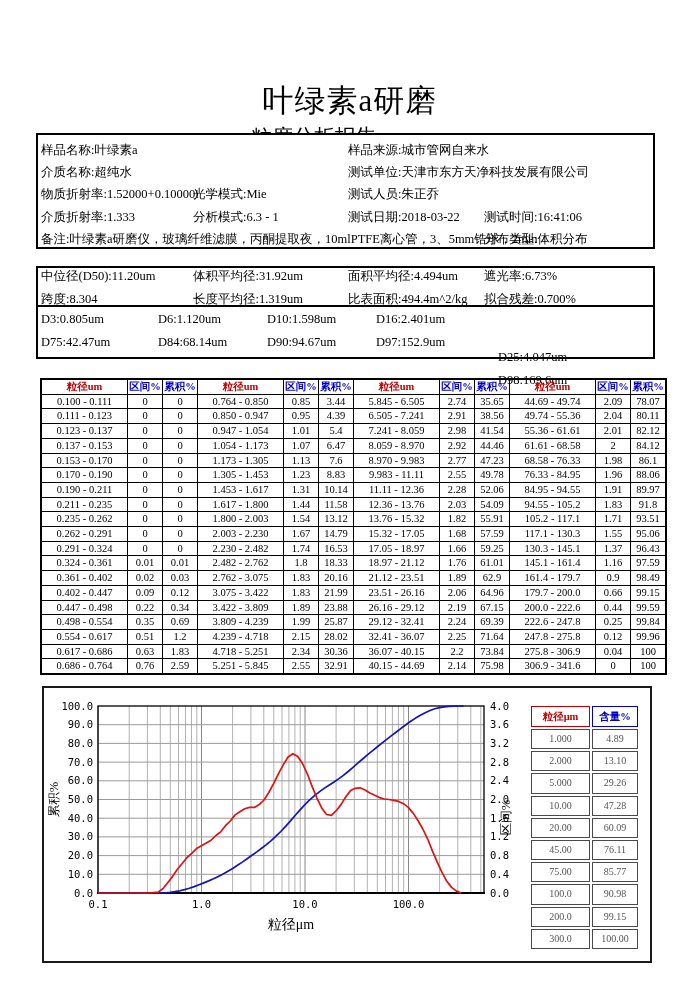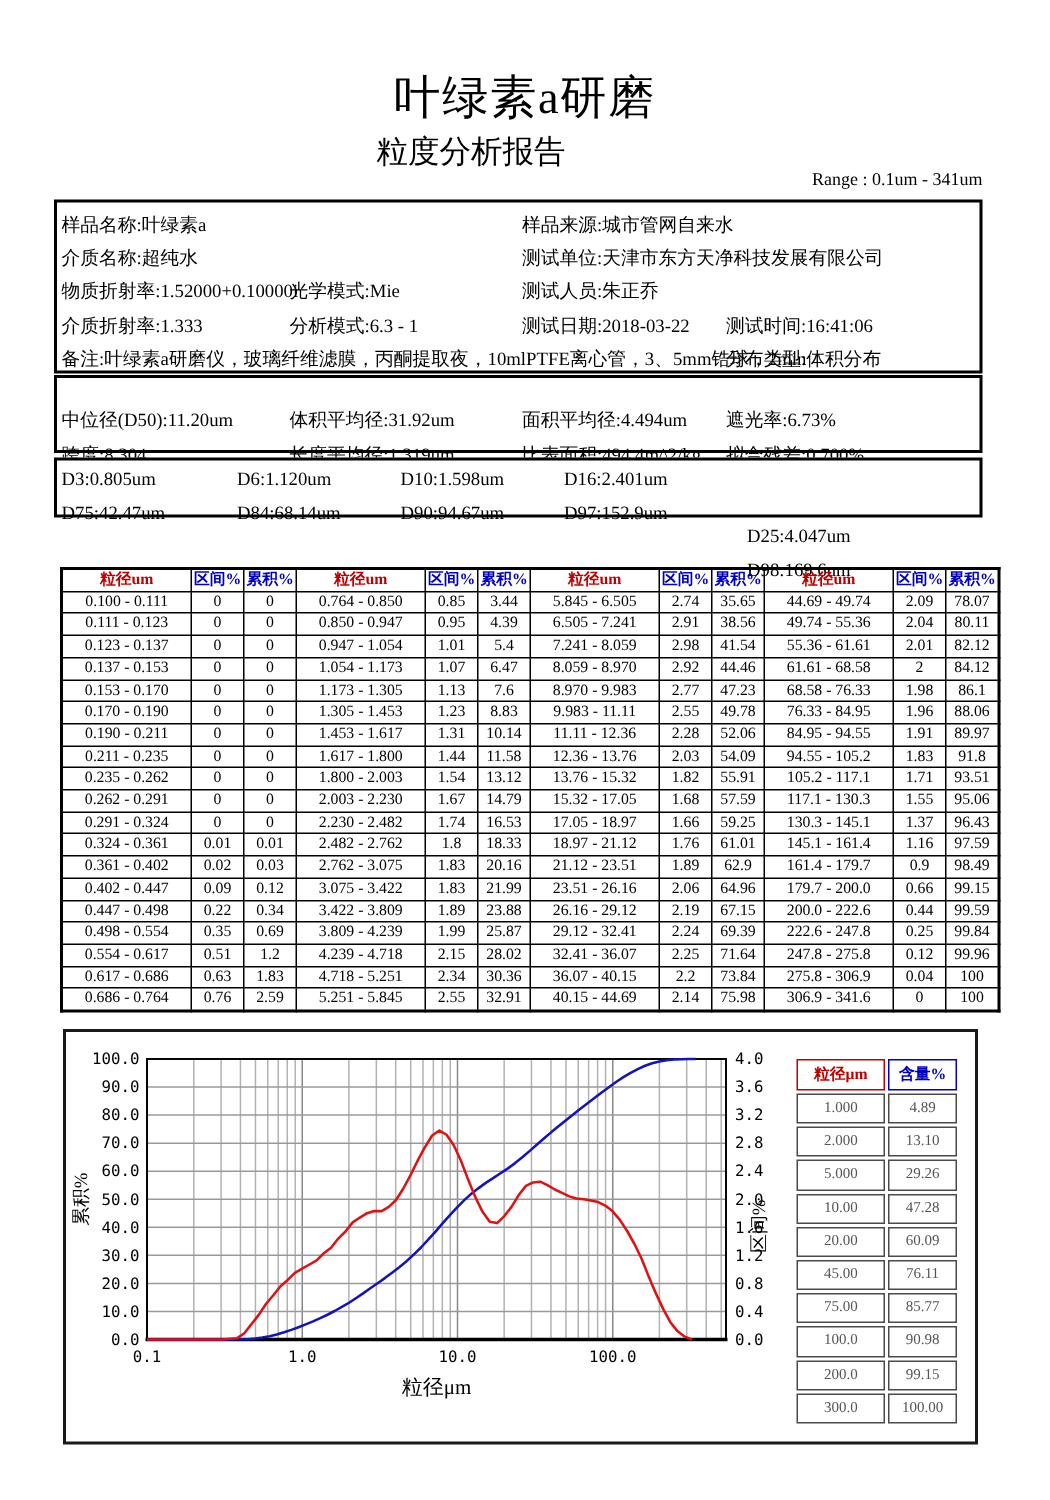--- a/index.html
+++ b/index.html
@@ -1,28 +1,28 @@
 <!DOCTYPE html>
 <html><head>
 <meta charset="utf-8">
 <style>
   html,body{margin:0;padding:0;}
   body{
     width:700px;height:1000px;position:relative;background:#fff;color:#000;
     font-family:"Liberation Serif","DejaVu Serif",serif;overflow:hidden;
   }
-  .abs{position:absolute;}
+  .abs{position:absolute;margin-top:36px;}
   .page-title{top:44px;left:0;width:700px;text-align:center;font-size:31px;letter-spacing:1px;}
   .page-subtitle{top:87px;left:0;width:628px;text-align:center;font-size:21px;}
   .range-label{top:112px;right:45px;font-size:12px;}
 
   .box{position:absolute;left:36px;width:619px;border:2px solid #000;box-sizing:border-box;background:#fff;}
   .info-box{top:133px;height:116px;padding-top:7px;}
-  .stats-box{top:250px;height:52px;padding-top:20px;}
-  .d-box{top:305px;height:40px;padding-top:5px;}
+  .stats-box{top:266px;height:52px;padding-top:0;}
+  .d-box{top:305px;height:54px;padding-top:5px;}
   .irow{position:relative;height:22.2px;font-size:12.5px;white-space:nowrap;}
   .srow{position:relative;height:23px;font-size:12.5px;white-space:nowrap;}
   .irow span,.srow span{position:absolute;top:0;}
   .pa{left:3px;}.pb{left:155px;}.pc{left:310px;}.pd{left:446px;}
   .q1{left:3px;}.q2{left:120px;}.q3{left:229px;}.q4{left:338px;}.q5{left:460px;margin-top:38px;}
 
   table.dist{position:absolute;left:40px;top:378px;width:612px;border-collapse:collapse;
     table-layout:fixed;border:2px solid #000;}
   table.dist th,table.dist td{border:1px solid #000;text-align:center;padding:0;
     font-size:10.5px;height:13.7px;line-height:13.7px;overflow:hidden;white-space:nowrap;}

